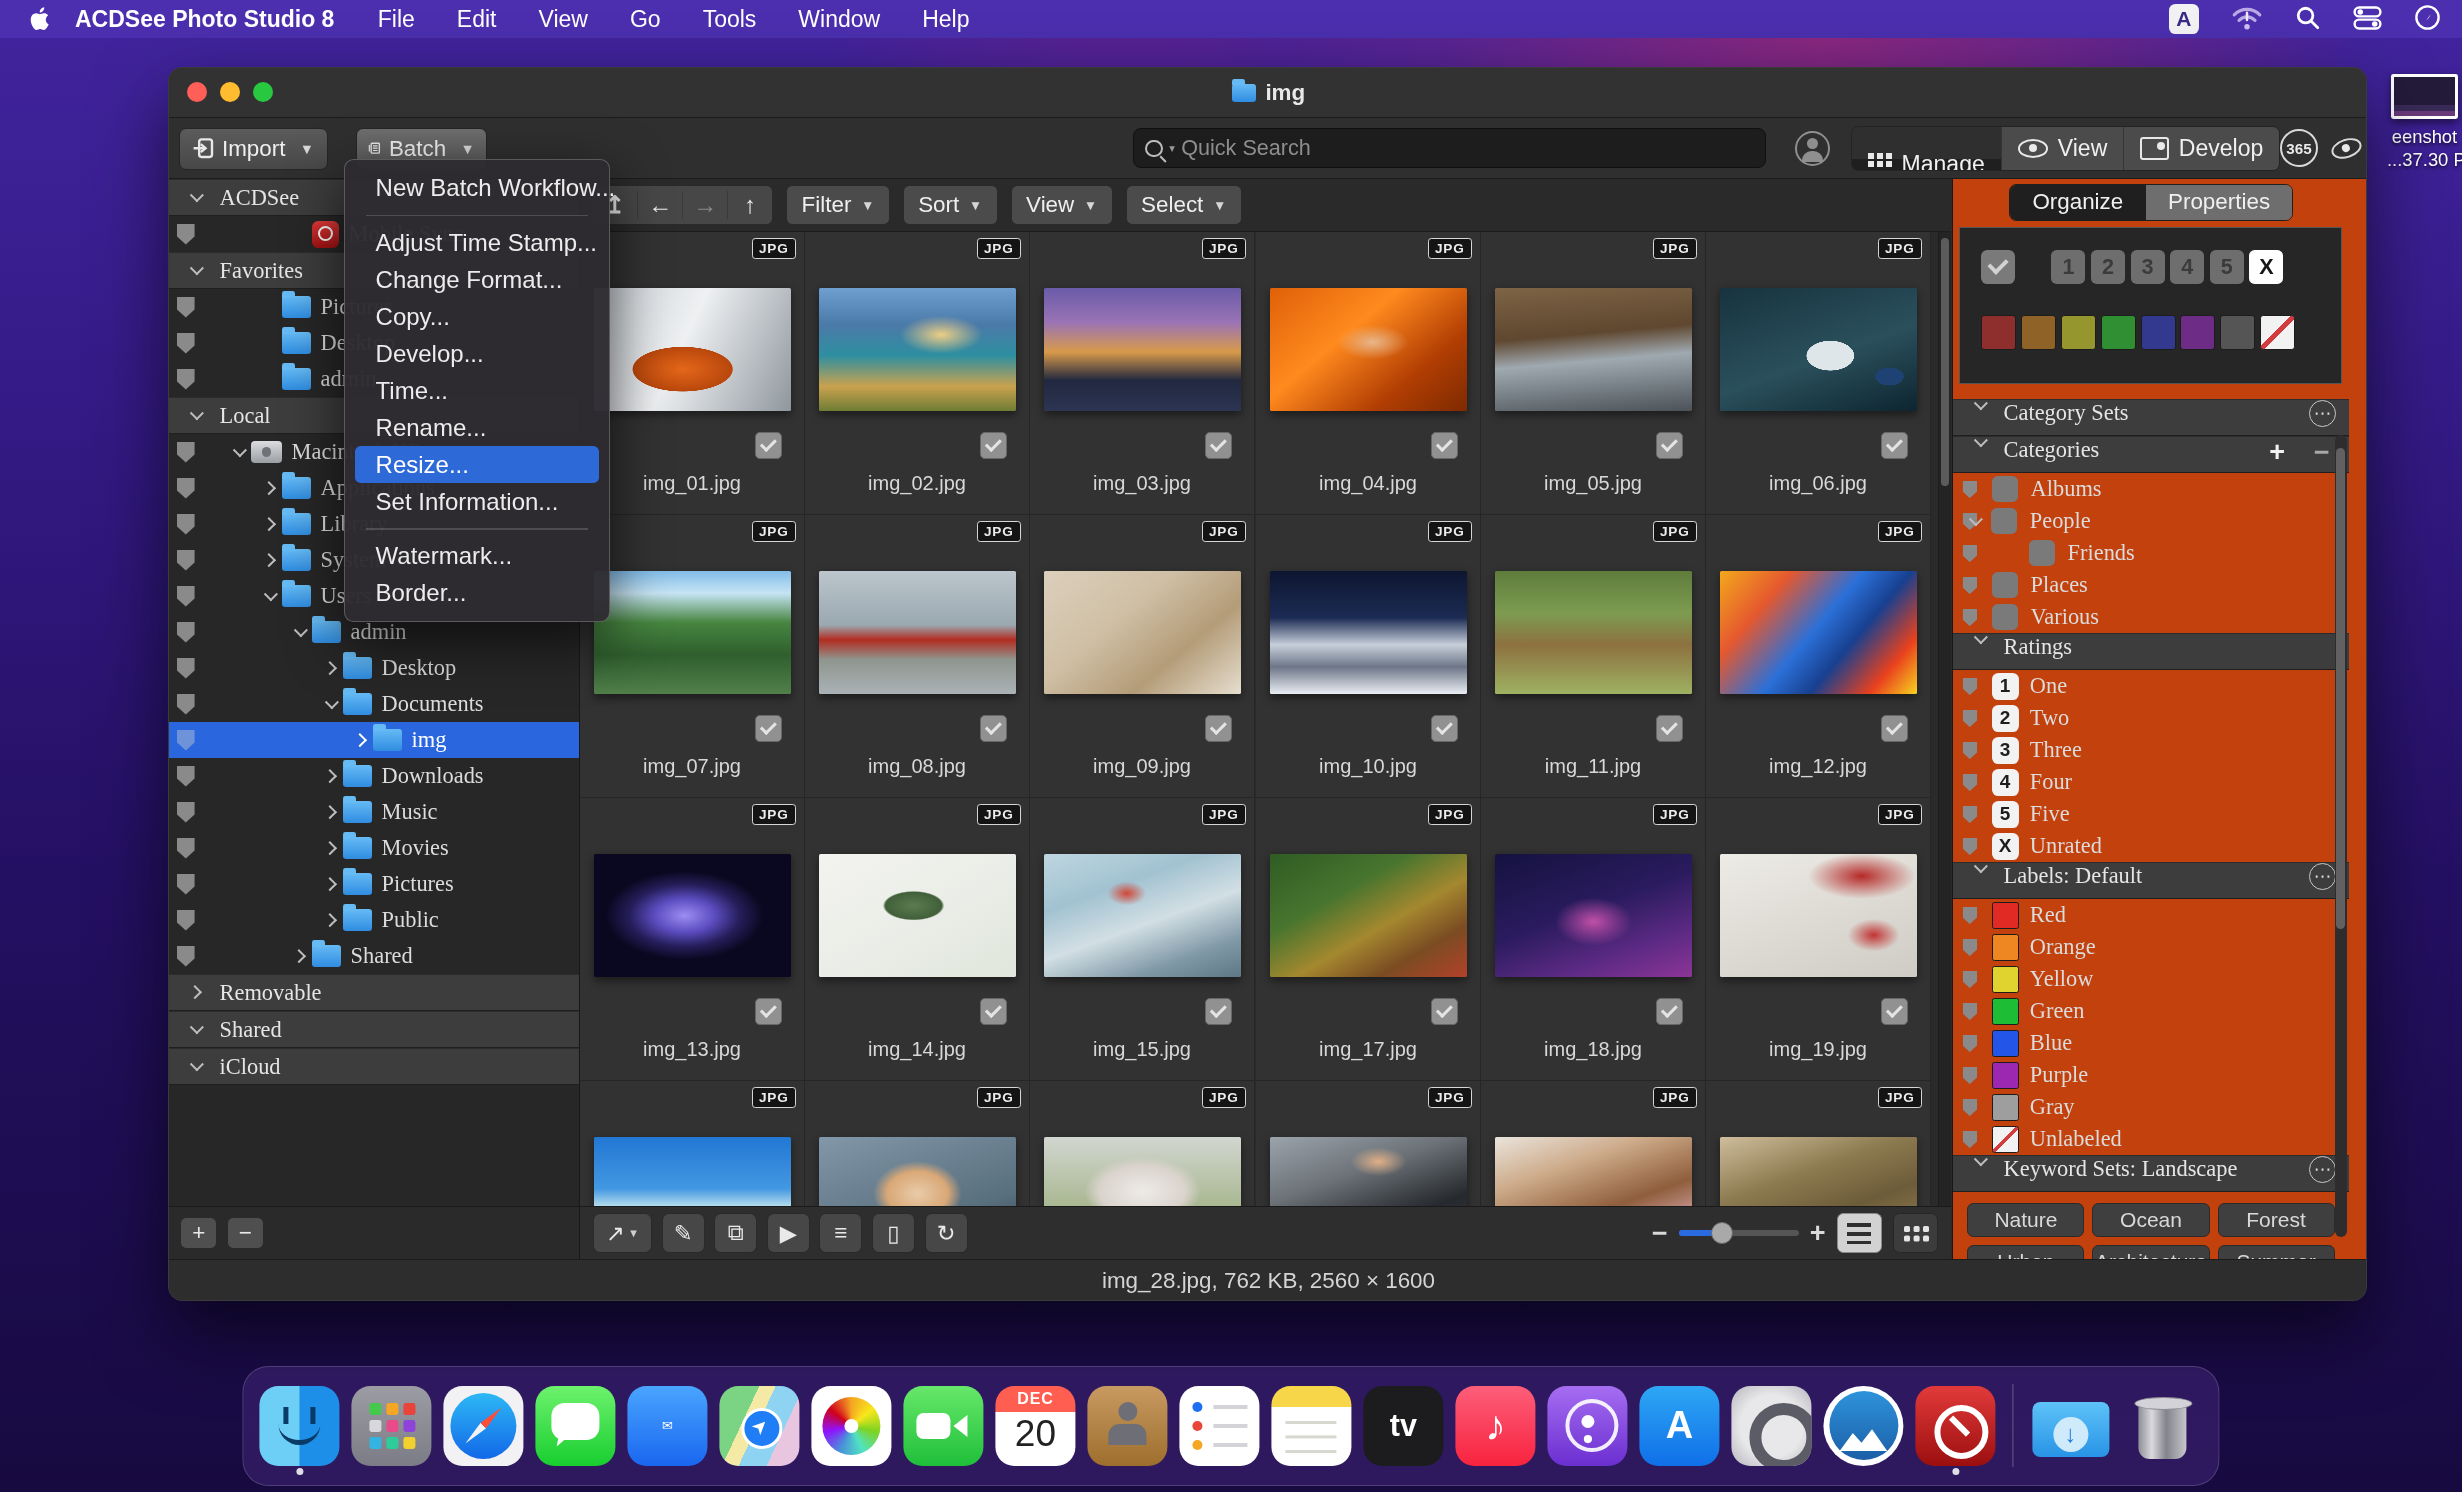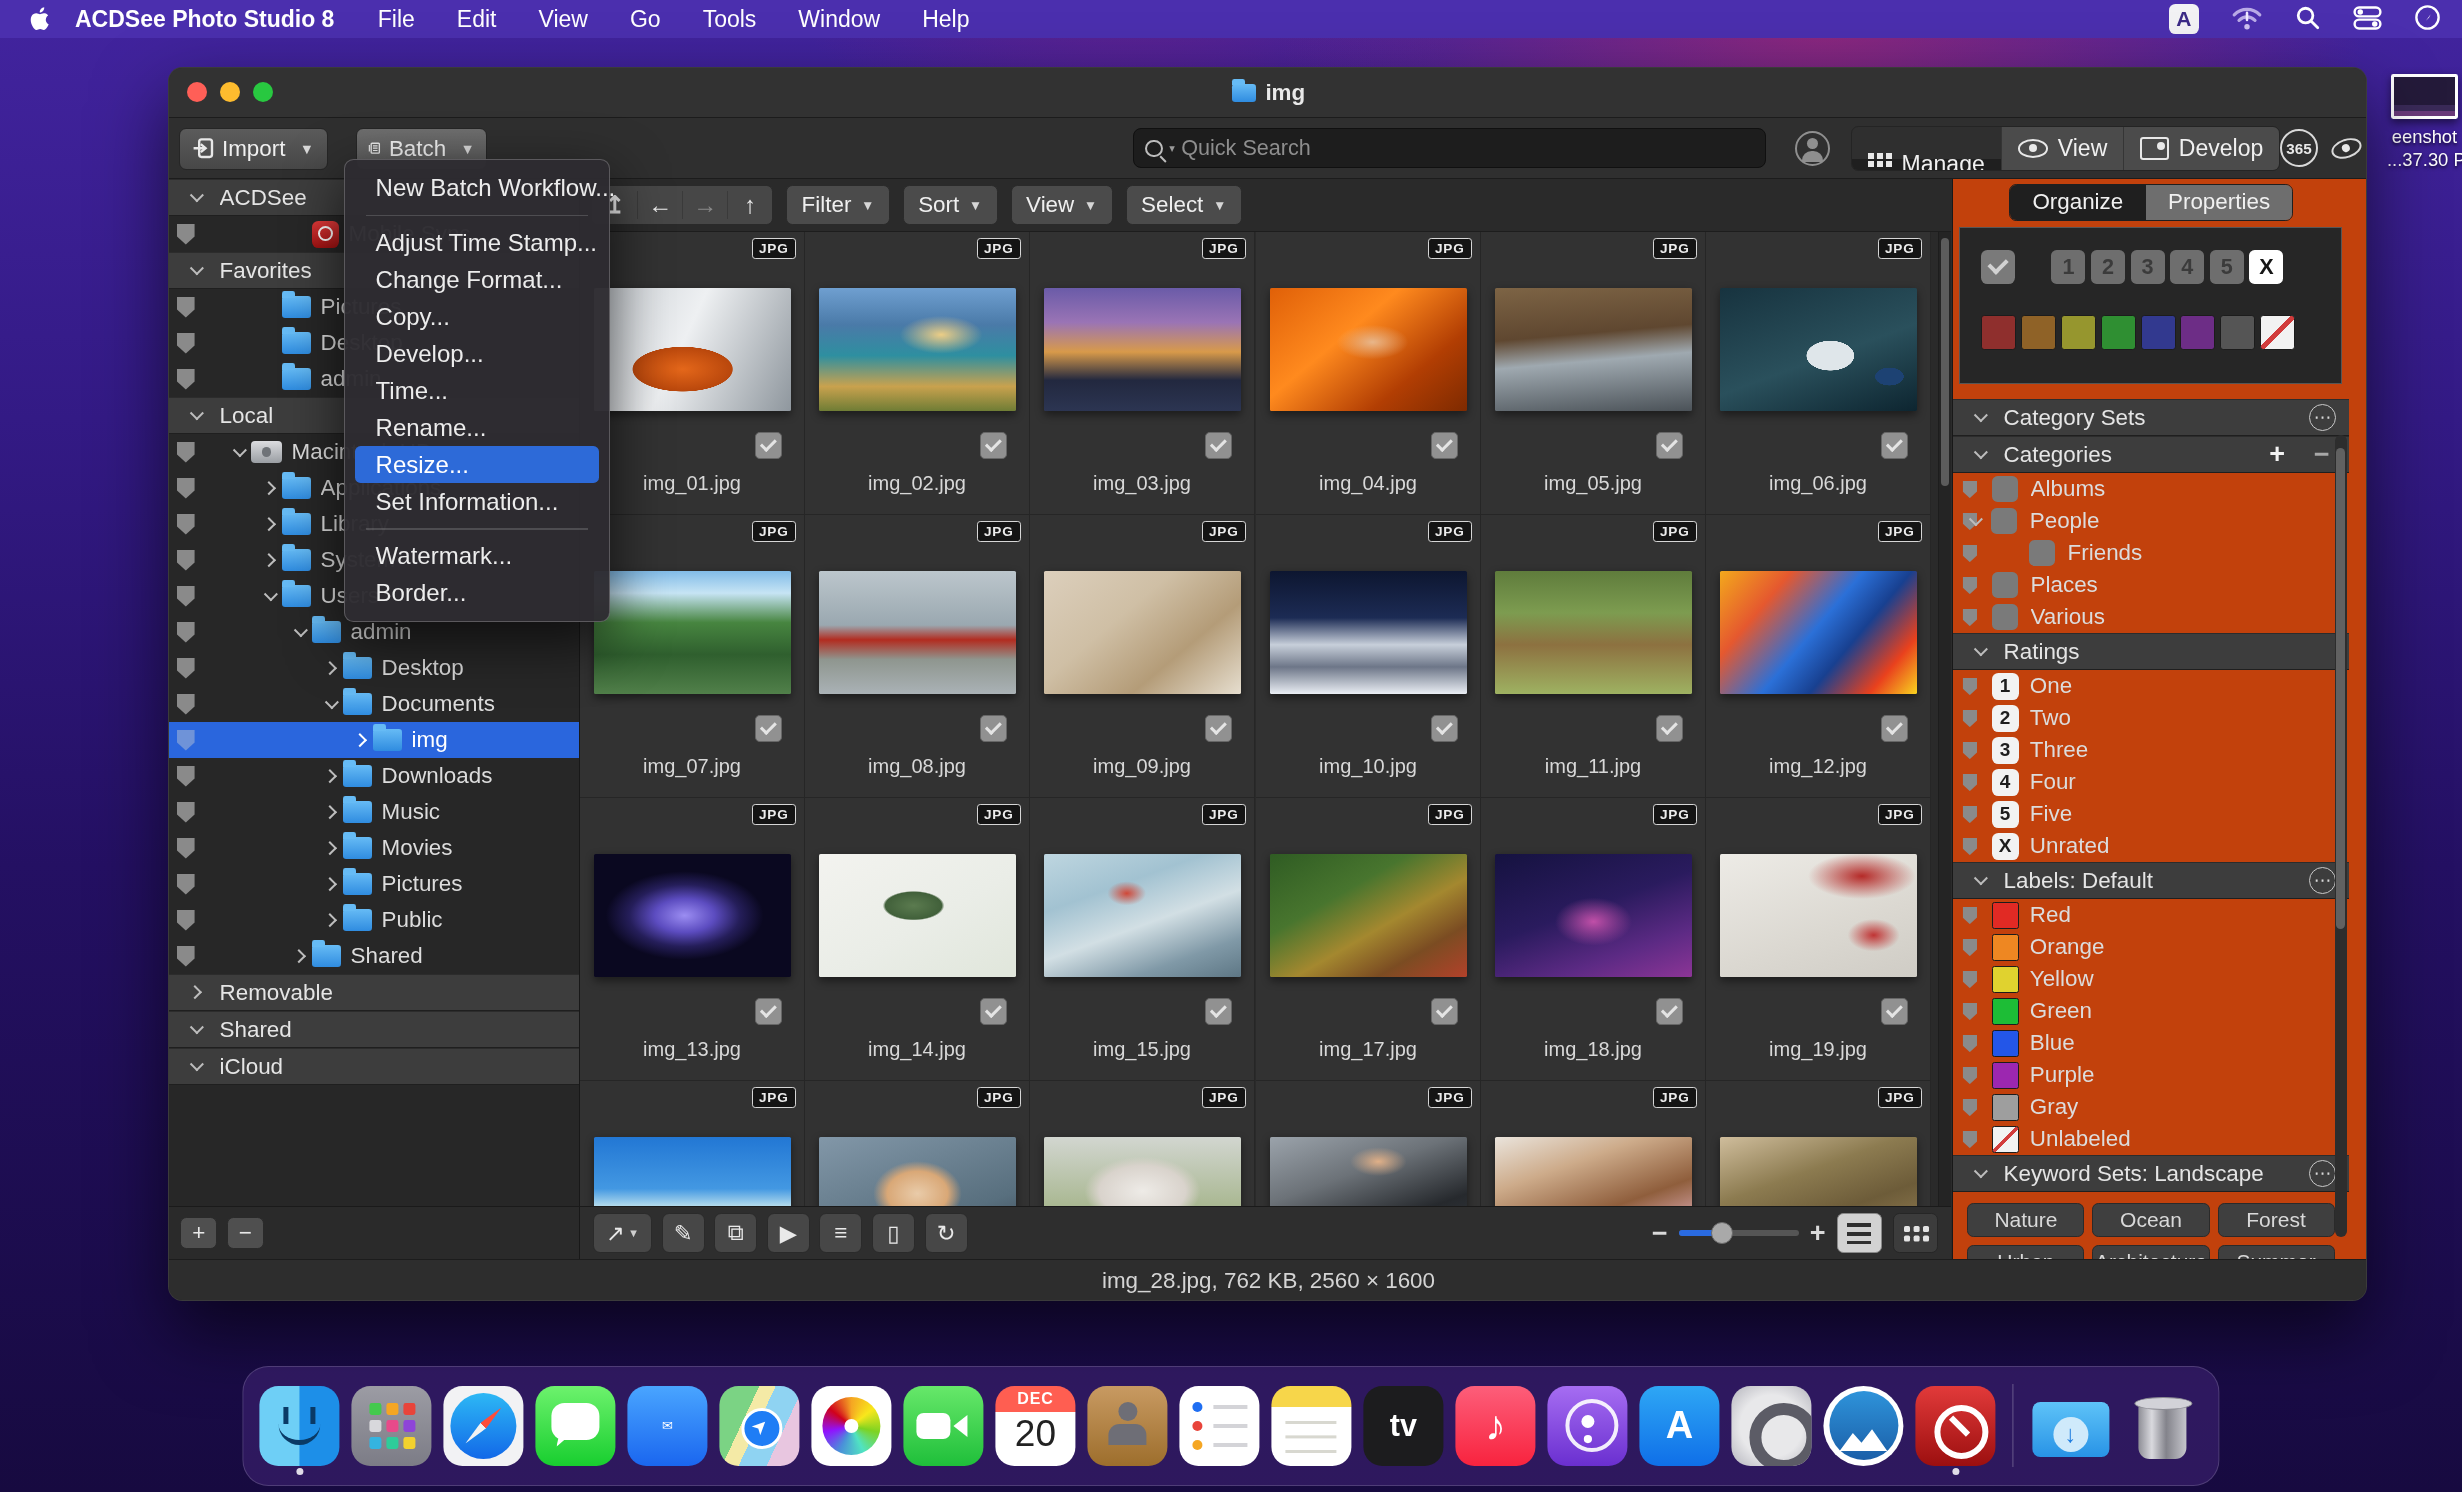--- a/index.html
+++ b/index.html
@@ -72,21 +72,21 @@
   .shead{height:37px;background:#3d3d3d;border-top:0.8px solid #2c2c2c;border-bottom:0.8px solid #1f1f1f;
     display:flex;align-items:center;gap:11.2px;padding:0 13px;color:#e5e5e5;font-size:22.4px;}
   .srow{height:36px;display:flex;align-items:center;color:#dcdcdc;font-size:22.4px;position:relative;padding-right:11.2px;}
   .srow.sel{background:#2a66dd;color:#fff;}
   .marker{width:17.6px;height:21px;background:#8a8a8a;clip-path:polygon(0 0,100% 0,100% 62%,50% 100%,0 62%);margin-left:8px;flex:none;}
   .srow.sel .marker{background:#6f93d8;}
   .chev{width:10.4px;height:10.4px;border-right:2.4px solid #bdbdbd;border-bottom:2.4px solid #bdbdbd;flex:none;transform:rotate(-45deg);margin:0 8px;}
   .chev.down{transform:rotate(45deg) translateY(-2.4px);}
   .chev.none{border:none;}
   .srow.sel .chev{border-color:#fff;}
-  .lbl{white-space:nowrap;overflow:hidden;text-overflow:ellipsis;}
+  .lbl{white-space:nowrap;overflow:hidden;text-overflow:ellipsis;font-family:Liberation Serif, serif;}
   .ic-folder{width:29px;height:21.6px;border-radius:3.2px;background:linear-gradient(180deg,#66bbf5,#2f8ce0);position:relative;flex:none;margin-right:9.6px;}
   .ic-folder::before{content:'';position:absolute;top:-4.8px;left:0;width:13px;height:6.4px;border-radius:2.4px 2.4px 0 0;background:#66bbf5;}
   .ic-drive{width:30.5px;height:22.4px;border-radius:4px;background:linear-gradient(#dcdde0,#9a9ea3);position:relative;flex:none;margin-right:9.6px;}
   .ic-drive::after{content:'';position:absolute;left:10.4px;top:6.4px;width:9.6px;height:9.6px;border-radius:50%;background:#6f7378;}
   .ic-net{width:29px;height:22.4px;border-radius:3.2px;background:linear-gradient(180deg,#79b6e8,#3a6fb5);position:relative;flex:none;margin-right:9.6px;}
   .ic-net::after{content:'';position:absolute;left:5.6px;top:8px;width:4.8px;height:7.2px;background:#fff;box-shadow:7.2px 0 0 #fff,14.4px 0 0 #fff;}
   .ic-red{width:27px;height:27px;border-radius:6.4px;background:linear-gradient(#e23a3a,#a31212);position:relative;flex:none;margin-right:9.6px;}
   .ic-red::after{content:'';position:absolute;left:5.6px;top:5.6px;width:11.2px;height:11.2px;border:2.4px solid #fff;border-radius:50%;}
   .eject{margin-left:auto;width:21px;height:16px;position:relative;}
   .eject::before{content:'';position:absolute;left:2.4px;top:0;border-left:8px solid transparent;border-right:8px solid transparent;border-bottom:8.8px solid #e6e6e6;}
@@ -145,21 +145,21 @@
   .ptab.active{background:#1f1f1f;}
   .filterbox{position:absolute;left:6.4px;top:48px;width:383px;height:157px;border:1.6px solid #565656;background:#262626;}
   .fcheck{position:absolute;left:21px;top:22.4px;width:34px;height:34px;background:#7a7a7a;border-radius:6.4px;}
   .fcheck::after{content:'';position:absolute;left:7.2px;top:8px;width:14.4px;height:8px;border-left:4px solid #d2d2d2;border-bottom:4px solid #d2d2d2;transform:rotate(-45deg);}
   .frates{position:absolute;left:91px;top:22.4px;display:flex;gap:5.6px;}
   .frate{width:34px;height:34px;background:#6e6e6e;border-radius:5.6px;color:#3b3b3b;font-weight:700;font-size:21.6px;display:flex;align-items:center;justify-content:center;}
   .frate.fx{background:#fff;color:#161616;}
   .fswatches{position:absolute;left:21px;top:87px;display:flex;gap:4.8px;}
   .fsw{width:35px;height:35px;border-radius:3.2px;border:0.8px solid #1c1c1c;}
   .fsw.none{background:#f2f2f2 linear-gradient(135deg,rgba(0,0,0,0) 45%,#d23c3c 45% 55%,rgba(0,0,0,0) 55%);}
-  .phead{height:37px;background:#3d3d3d;border-top:0.8px solid #2c2c2c;border-bottom:0.8px solid #1f1f1f;display:flex;align-items:center;gap:11.2px;
+  .phead{height:37px;background:#3d3d3d;border-top:0.8px solid #2c2c2c;border-bottom:0.8px solid #1f1f1f;display:flex;gap:11.2px;
     padding:0 13px;color:#e5e5e5;font-size:22.4px;}
   .phead .more{margin-left:auto;width:27px;height:27px;border:1.6px solid #c9c9c9;border-radius:50%;color:#d9d9d9;font-size:17.6px;
     display:flex;align-items:center;justify-content:center;}
   .phead .plus{margin-left:auto;color:#f2f2f2;font-size:27px;font-weight:700;}
   .phead .minus{color:#a8a8a8;font-size:27px;font-weight:700;margin:0 6.4px 0 17.6px;}
   .prow{height:32px;display:flex;align-items:center;color:#dcdcdc;font-size:22.4px;}
   .pbox{width:26px;height:26px;background:#7a7a7a;border-radius:5.6px;flex:none;margin-right:13px;}
   .rbadge{width:27px;height:27px;background:#f2f2f2;border-radius:6.4px;color:#1d1d1d;font-weight:700;font-size:19px;
     display:flex;align-items:center;justify-content:center;flex:none;margin-right:11.2px;}
   .lsw{width:27px;height:27px;border-radius:2.4px;flex:none;margin-right:11.2px;border:0.8px solid #1c1c1c;}

